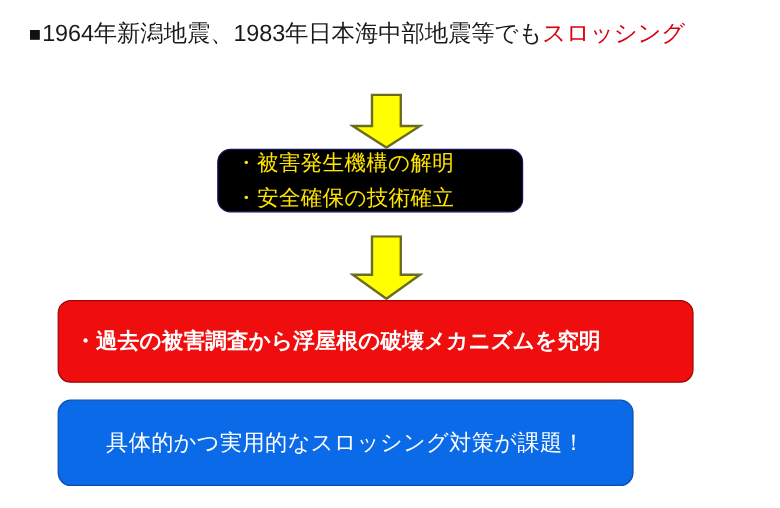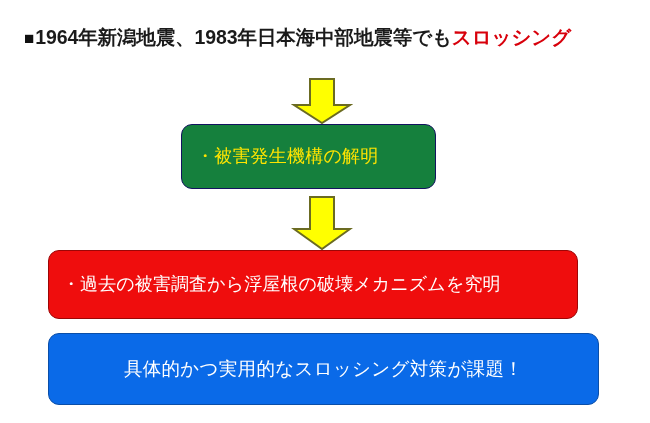--- a/index.html
+++ b/index.html
@@ -19,25 +19,25 @@
   #slide {
     position: absolute;
     inset: 0;
     background: #ffffff;
   }
 
   
   .heading {
     position: absolute;
     left: 24px;
-    top: 23px;
+    top: 8px;
     width: 610px;
     font-size: 19.5px;
-    line-height: 28px;
-    font-weight: 700;
+    line-height: 40px;
+    font-weight: 400;
     letter-spacing: -0.1px;
     color: #1a1a1a;
     white-space: nowrap;
   }
   .heading-line2 {
     padding-left: 16px;
   }
   .bullet-square {
     font-size: 17px;
     color: #111111;
@@ -63,22 +63,22 @@
     border-radius: 11px;
     display: flex;
     flex-direction: column;
     justify-content: center;
   }
 
   #box-objectives {
     left: 181px;
     top: 124px;
     width: 255px;
-    height: 65px;
-    background: #15803d;
+    height: 53px;
+    background: #000000;
     border: 1.4px solid #13135f;
     padding: 3px 0 3px 14px;
   }
   #box-objectives .line {
     color: #ffe400;
     font-size: 18px;
     line-height: 29px;
     font-weight: 500;
     white-space: nowrap;
     letter-spacing: 0.2px;
@@ -90,29 +90,29 @@
     width: 530px;
     height: 69px;
     background: #ef0d0d;
     border: 1.4px solid #9c0606;
     padding: 2px 0 2px 13px;
   }
   #box-approach .line {
     color: #ffffff;
     font-size: 18px;
     line-height: 31px;
-    font-weight: 400;
+    font-weight: 700;
     white-space: nowrap;
     letter-spacing: 0.1px;
   }
 
   #box-conclusion {
     left: 48px;
     top: 333px;
-    width: 551px;
+    width: 480px;
     height: 72px;
     background: #0a6ae8;
     border: 1.4px solid #0a4ea8;
     align-items: center;
   }
   #box-conclusion .line {
     color: #ffffff;
     font-size: 18.5px;
     line-height: 26px;
     font-weight: 500;
@@ -130,20 +130,21 @@
   </div>
 
   <div class="arrow" id="arrow-top">
     <svg viewBox="0 0 62 46" preserveAspectRatio="none" aria-hidden="true">
       <polygon points="19,1 43,1 43,27 59,27 31,45 3,27 19,27" fill="#ffff00" stroke="#6b6b22" stroke-width="2" stroke-linejoin="miter"></polygon>
     </svg>
   </div>
 
   <div class="box" id="box-objectives">
     <div class="line">・被害発生機構の解明</div>
+    <div class="line">・安全確保の技術確立</div>
   </div>
 
   <div class="arrow" id="arrow-middle">
     <svg viewBox="0 0 62 54" preserveAspectRatio="none" aria-hidden="true">
       <polygon points="19,1 43,1 43,33 59,33 31,53 3,33 19,33" fill="#ffff00" stroke="#6b6b22" stroke-width="2" stroke-linejoin="miter"></polygon>
     </svg>
   </div>
 
   <div class="box" id="box-approach">
     <div class="line">・過去の被害調査から浮屋根の破壊メカニズムを究明</div>

